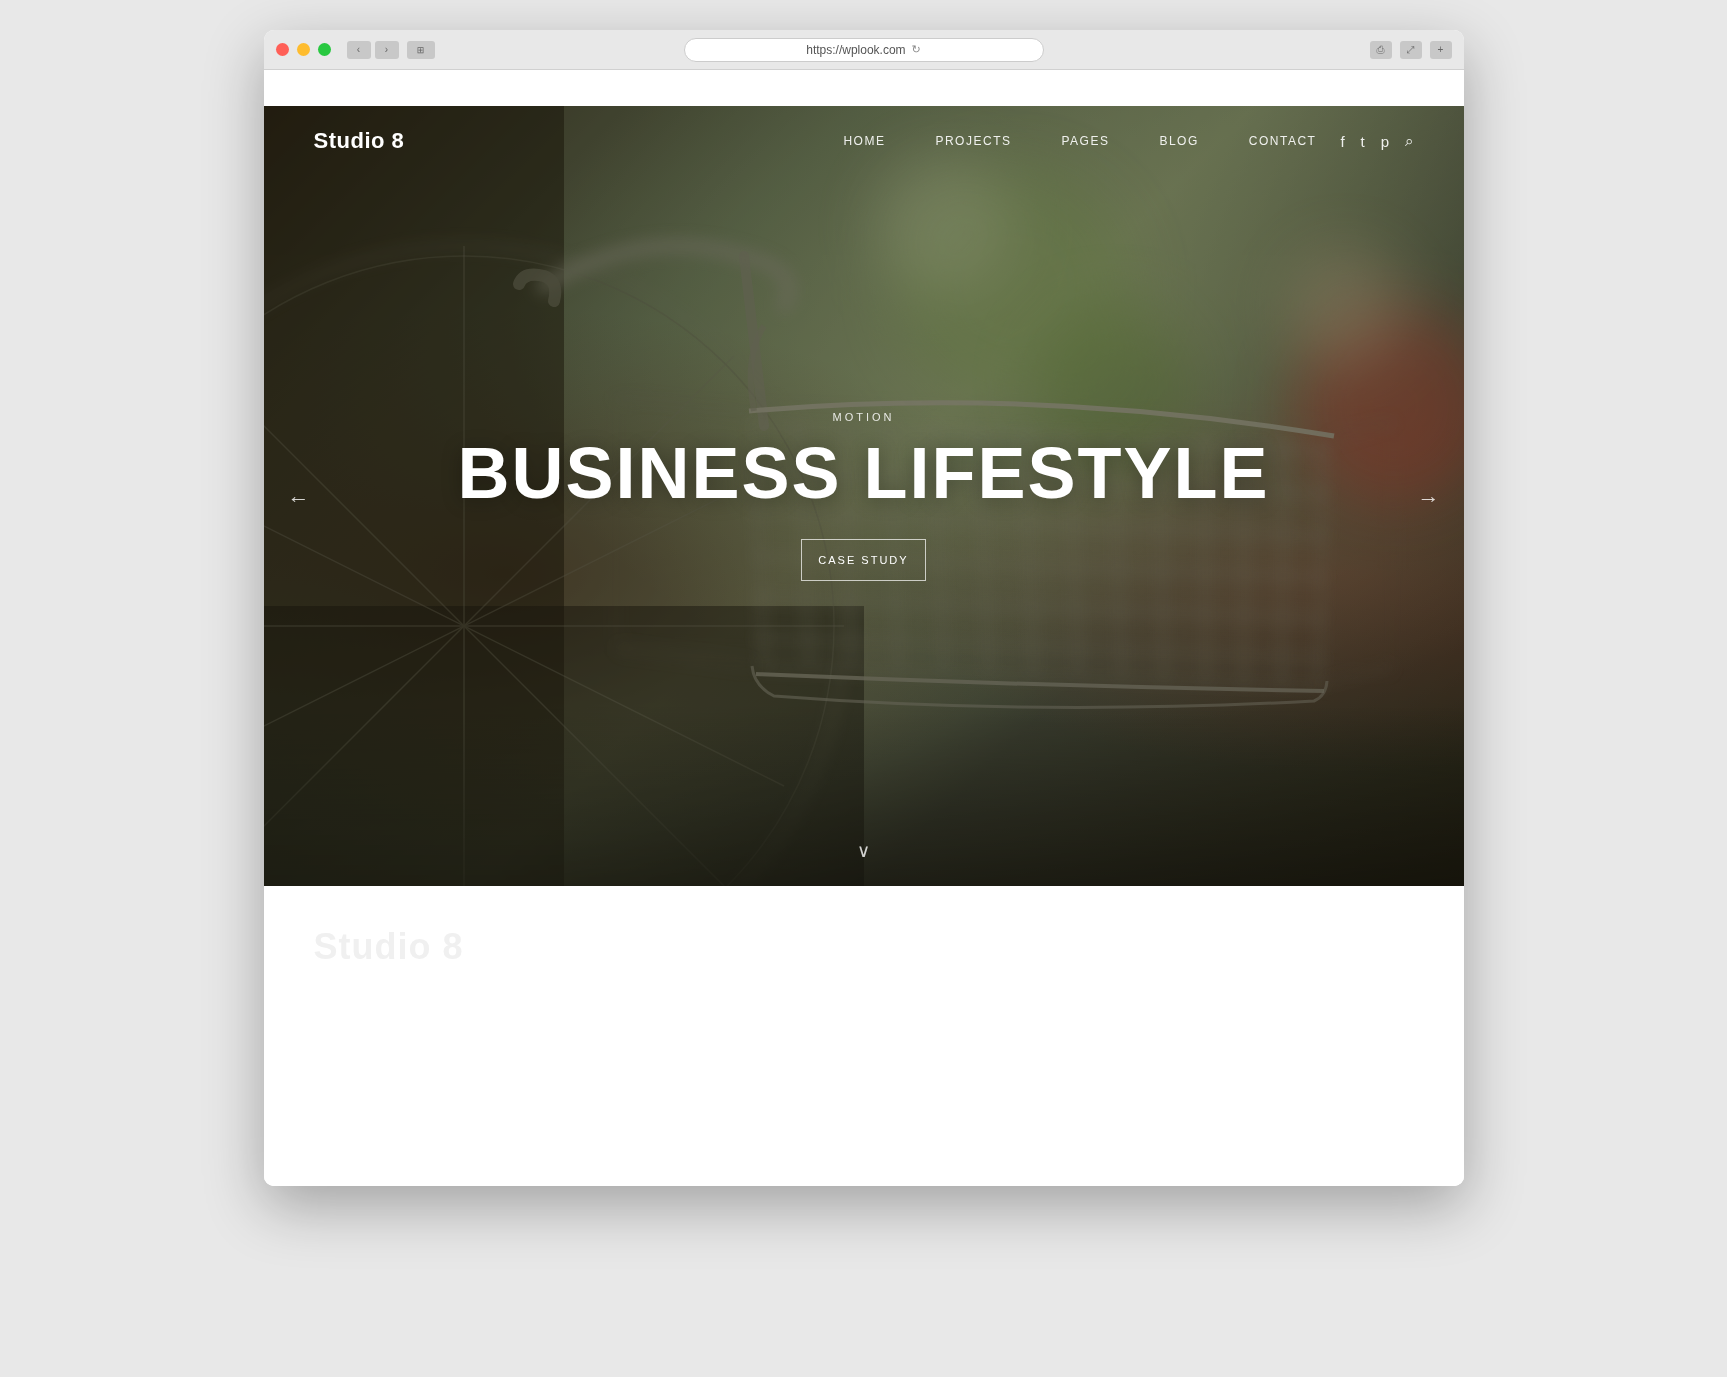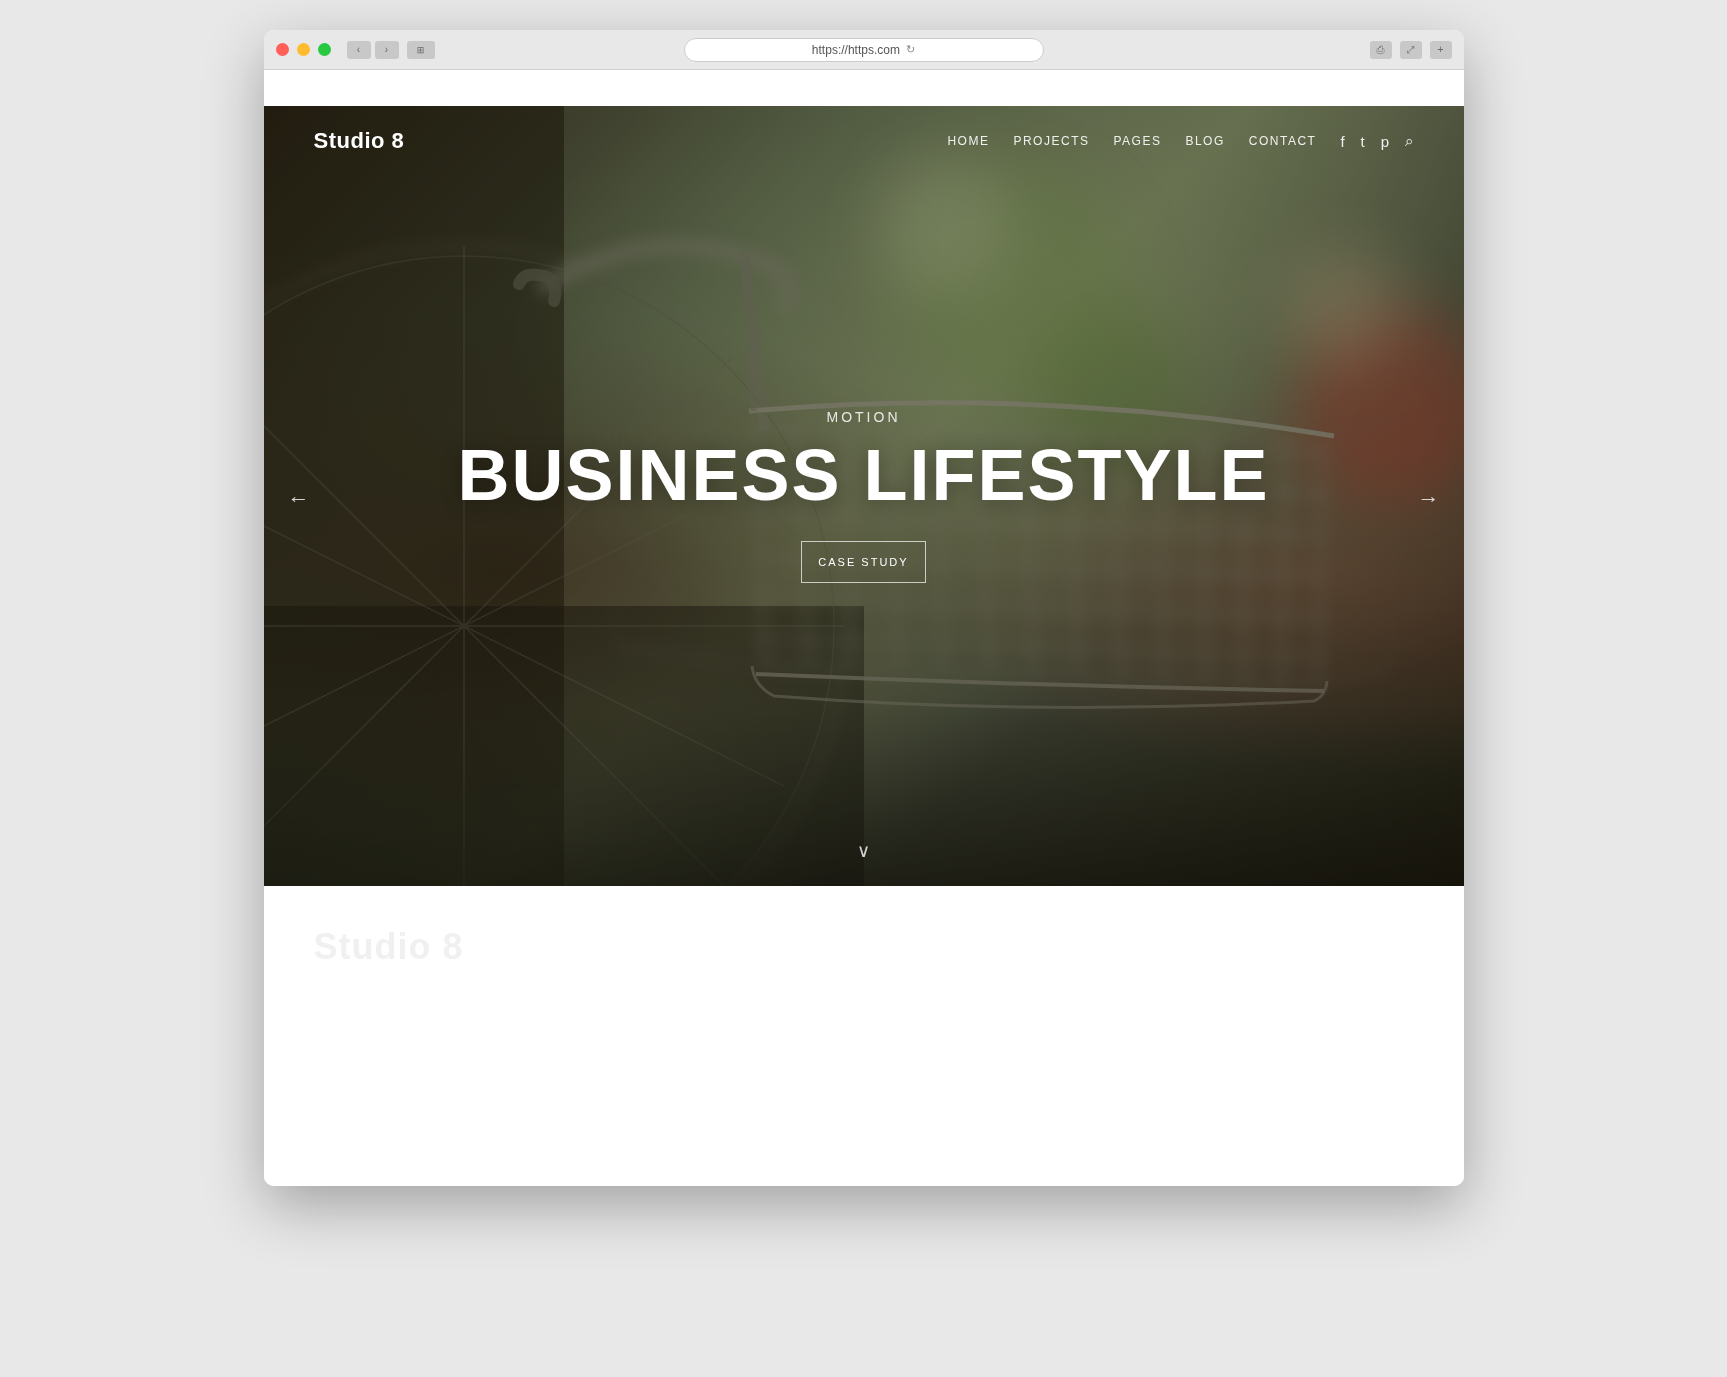--- a/index.html
+++ b/index.html
@@ -188,21 +188,21 @@
       font-size: 22px;
       font-weight: 700;
       color: #fff;
       letter-spacing: 0.5px;
       flex: 0 0 auto;
     }
 
     .nav-menu {
       display: flex;
       align-items: center;
-      gap: 24px;
+      gap: 50px;
       margin-left: auto;
       list-style: none;
       justify-content: space-between;
     }
 
     .nav-item {
       font-size: 12px;
       font-weight: 500;
       color: #fff;
       letter-spacing: 1.5px;
@@ -231,21 +231,21 @@
       top: 50%;
       left: 50%;
       transform: translate(-50%, -50%);
       text-align: center;
       color: #fff;
       z-index: 10;
       width: 80%;
     }
 
     .hero-tag {
-      font-size: 14px;
+      font-size: 11px;
       font-weight: 500;
       letter-spacing: 3px;
       text-transform: uppercase;
       color: rgba(255,255,255,0.85);
       margin-bottom: 14px;
     }
 
     .hero-title {
       font-size: 72px;
       font-weight: 800;
@@ -326,21 +326,21 @@
       <button class="mac-btn close"></button>
       <button class="mac-btn minimize"></button>
       <button class="mac-btn maximize"></button>
     </div>
     <div class="mac-nav-btns">
       <div class="mac-nav-btn">‹</div>
       <div class="mac-nav-btn">›</div>
     </div>
     <div class="mac-tab-btn">⊞</div>
     <div class="mac-addressbar">
-      <span>https://https.com</span>
+      <span>https://wplook.com</span>
       <span class="mac-reload-icon">↻</span>
     </div>
     <div class="mac-window-actions">
       <div class="mac-action-btn">⎙</div>
       <div class="mac-action-btn">⤢</div>
       <div class="mac-action-btn">+</div>
     </div>
   </div>
 
   <div class="website">

